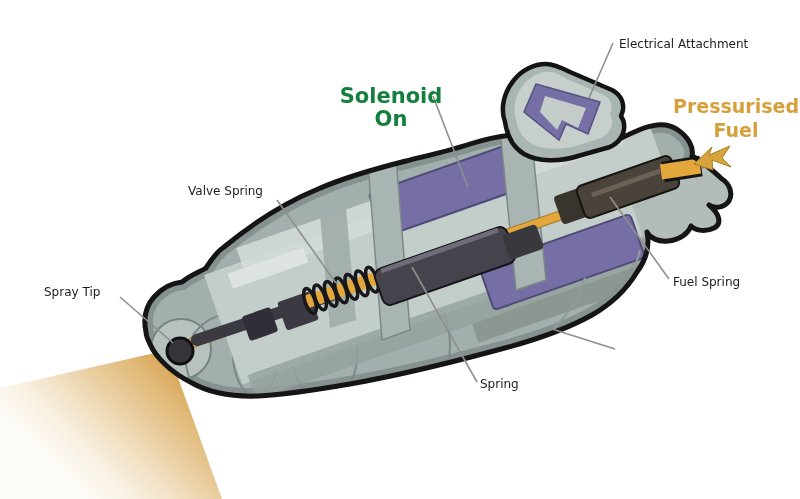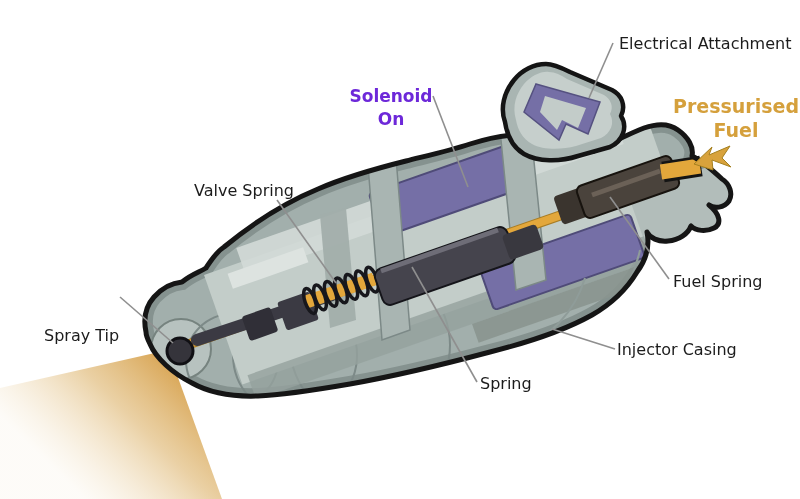--- a/index.html
+++ b/index.html
@@ -2,25 +2,25 @@
 <html><head>
 <meta charset="utf-8">
 <style>
   html,body{margin:0;padding:0;background:#fff;}
   #stage{
     position:relative;width:800px;height:499px;overflow:hidden;
     font-family:"DejaVu Sans","Liberation Sans",sans-serif;background:#fff;
   }
   #stage svg{position:absolute;left:0;top:0;}
   .lbl{
-    position:absolute;color:#1c1c1c;font-size:16px;line-height:20px;
+    position:absolute;color:#1c1c1c;font-size:12px;line-height:20px;
     white-space:pre-line;user-select:none;
   }
   .lbl.center{text-align:center;}
-  .lbl.solenoid{color:#6d28d9;font-weight:600;font-size:17px;line-height:23px;}
+  .lbl.solenoid{color:#15803d;font-weight:600;font-size:21px;line-height:23px;}
   .lbl.gold{color:#d5a03c;font-weight:600;font-size:19px;line-height:24px;}
 </style>
 </head>
 <body>
 
 <div id="stage">
 
 <svg width="800" height="499" viewBox="0 0 800 499">
   <defs>
     <clipPath id="bodyClip">
@@ -180,19 +180,18 @@
     <line x1="552" y1="329" x2="615" y2="349"></line>
     <line x1="412" y1="267" x2="477" y2="382"></line>
   </g>
 </svg>
 
 <div class="lbl" style="left:619px;top:34px;">Electrical Attachment</div>
 <div class="lbl solenoid center" style="left:331px;top:85px;width:120px;">Solenoid
 On</div>
 <div class="lbl gold center" style="left:668px;top:94px;width:136px;">Pressurised
 Fuel</div>
-<div class="lbl" style="left:194px;top:181px;">Valve Spring</div>
-<div class="lbl" style="left:44px;top:282px;margin-top:44px;">Spray Tip</div>
+<div class="lbl" style="left:188px;top:181px;">Valve Spring</div>
+<div class="lbl" style="left:44px;top:282px;">Spray Tip</div>
 <div class="lbl" style="left:673px;top:272px;">Fuel Spring</div>
-<div class="lbl" style="left:617px;top:340px;">Injector Casing</div>
 <div class="lbl" style="left:480px;top:374px;">Spring</div>
 
 </div>
 
 </body></html>

